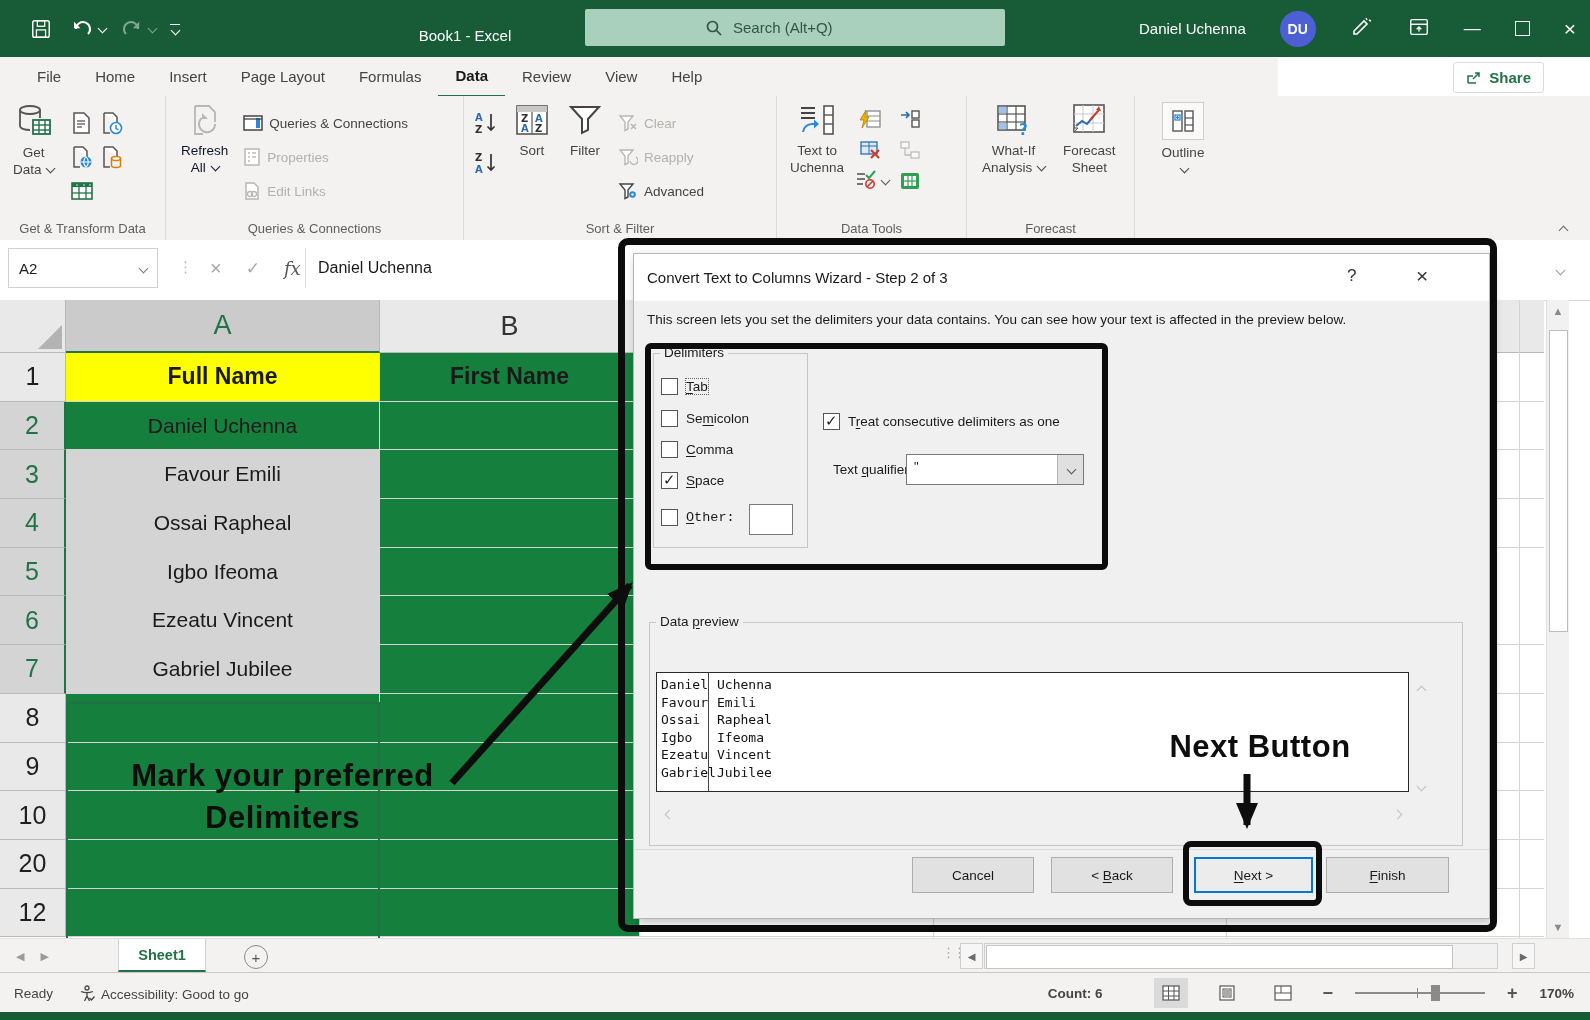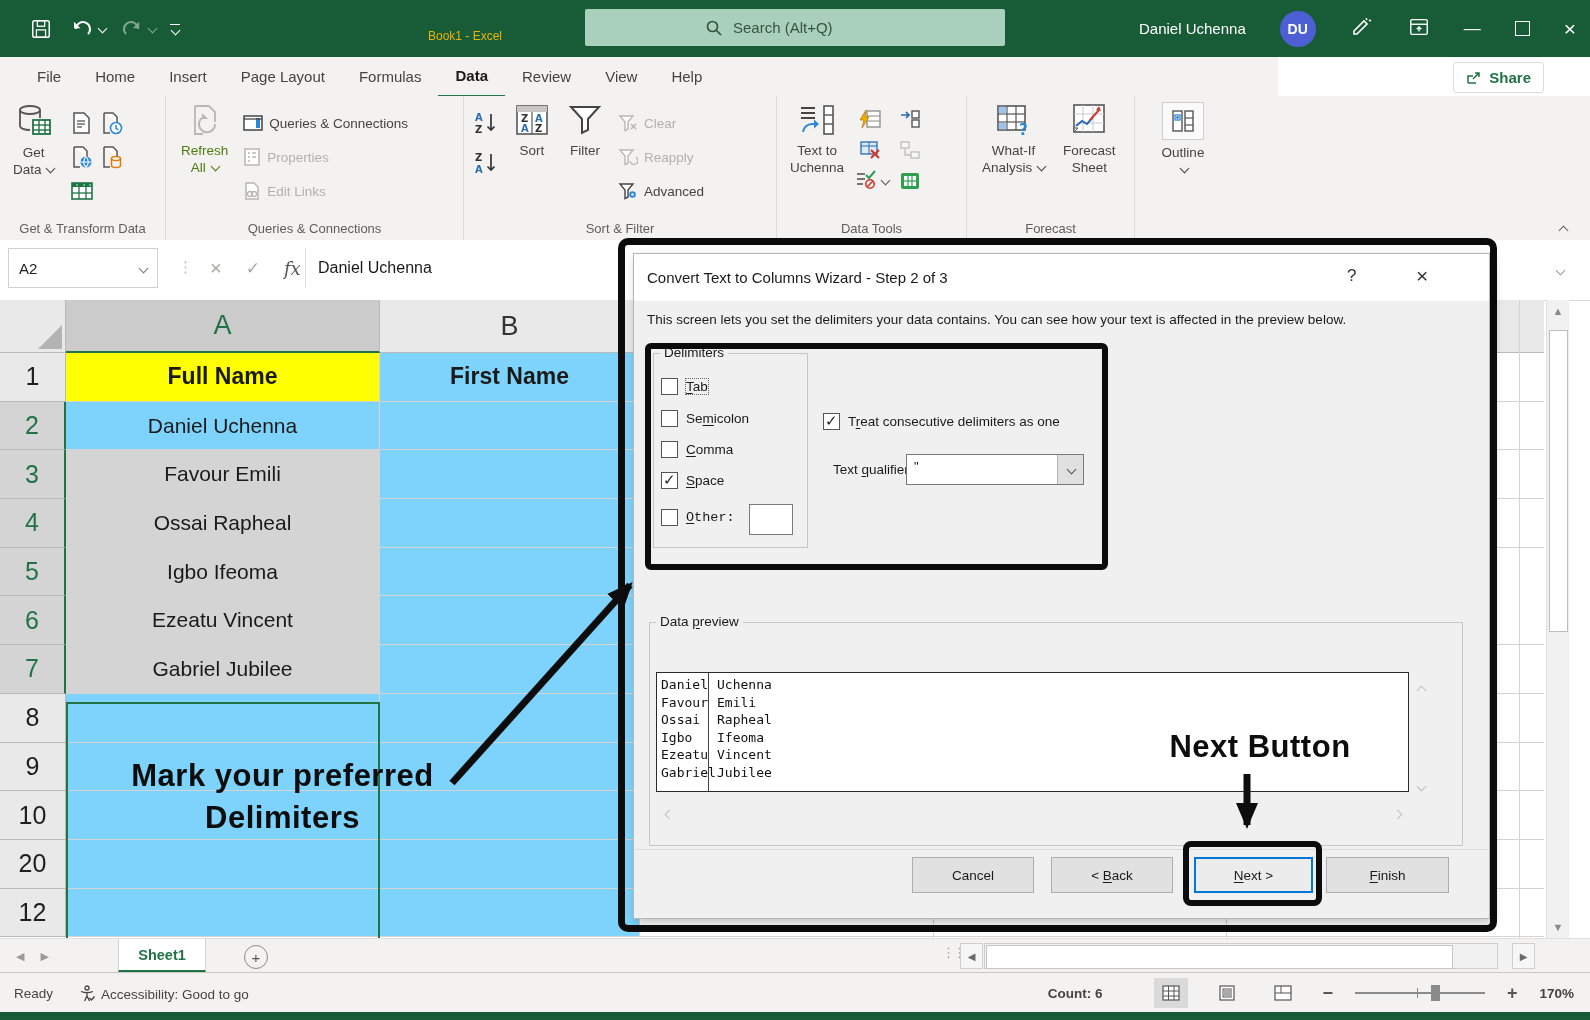--- a/index.html
+++ b/index.html
@@ -1,41 +1,41 @@
 <!DOCTYPE html>
 <html><head>
 <meta charset="utf-8">
 <style>
   html,body{margin:0;padding:0;background:#fff;font-family:"Liberation Sans",sans-serif;}
   .app{position:relative;width:1590px;height:1020px;overflow:hidden;background:#fff;}
   .abs{position:absolute;}
   
   .titlebar{left:0;top:0;width:1590px;height:57px;background:#185c37;color:#fff;}
   .qat{display:flex;align-items:center;gap:14px;position:absolute;left:26px;top:0;height:57px;}
-  .ttl{position:absolute;left:340px;top:0;width:250px;height:71px;display:flex;align-items:center;justify-content:center;font-size:12px;color:#eab308;}
+  .ttl{position:absolute;left:340px;top:0;width:250px;height:71px;display:flex;align-items:center;justify-content:center;font-size:15px;color:#ffffff;}
   .searchbox{position:absolute;left:585px;top:9px;width:420px;height:37px;background:#a9cfbd;border-radius:2px;display:flex;align-items:center;gap:10px;padding-left:120px;box-sizing:border-box;color:#33543f;font-size:15px;}
   .tb-right{position:absolute;right:14px;top:0;height:57px;display:flex;align-items:center;gap:34px;color:#e8f1ec;}
   .avatar{width:36px;height:36px;border-radius:50%;background:#4c5fd5;color:#fff;display:flex;align-items:center;justify-content:center;font-size:14px;font-weight:bold;}
   .winbtn{font-size:17px;color:#fff;}
   .maxbox{width:13px;height:13px;border:1.5px solid #fff;display:inline-block;}
   
   .tabrow{left:0;top:57px;width:1278px;height:39px;background:#f3f2f1;border-bottom:4px solid #be185d;}
   .tabs{display:flex;align-items:center;height:39px;padding-left:20px;gap:0;}
   .rtab{padding:0 17px;font-size:15px;color:#444;height:39px;display:flex;align-items:center;}
   .rtab.active{color:#1a1a1a;font-weight:bold;border-bottom:3px solid #217346;}
   .sharebtn{position:absolute;right:46px;top:62px;height:29px;padding:0 12px;border:1px solid #dcdcdc;background:#fff;border-radius:3px;display:flex;align-items:center;gap:7px;color:#217346;font-size:15px;font-weight:bold;}
   
   .ribbon{left:0;top:96px;width:1590px;height:144px;background:#f3f2f1;border-bottom:1px solid #d8d6d4;}
   .rgroups{display:flex;height:144px;}
   .rgroup{position:relative;height:144px;border-right:1px solid #dddbd9;box-sizing:border-box;}
   .rgroup-label{position:absolute;bottom:4px;left:0;right:0;text-align:center;font-size:13px;color:#605e5c;white-space:nowrap;}
   .rgc{display:flex;align-items:flex-start;height:116px;padding-top:4px;box-sizing:border-box;}
   .bigbtn{display:flex;flex-direction:column;align-items:center;justify-content:flex-start;height:108px;padding:2px 5px;}
   .bigbtn .blabel{font-size:13.5px;color:#444;text-align:center;line-height:17px;margin-top:4px;white-space:nowrap;}
-  .bigbtn.dis .blabel{color:#4d7c0f;}
+  .bigbtn.dis .blabel{color:#0f172a;}
   .smalltxtbtn{display:flex;align-items:center;gap:6px;height:34px;font-size:13.5px;color:#444;white-space:nowrap;}
   .smalltxtbtn.dis{color:#b3b1ae;}
   .chv{display:inline-block;width:6px;height:6px;border-right:1.4px solid currentColor;border-bottom:1.4px solid currentColor;transform:rotate(45deg);margin-left:2px;vertical-align:2px;}
   .chv.up{transform:rotate(-135deg);vertical-align:-2px;}
   .chv.left{transform:rotate(135deg);}
   .chv.right{transform:rotate(-45deg);}
   .iconbtn{width:30px;height:30px;display:flex;align-items:center;justify-content:center;}
   
   .fbar{left:0;top:240px;width:1590px;height:60px;background:#fff;border-bottom:1px solid #d8d8d8;}
   .namebox{position:absolute;left:8px;top:8px;width:150px;height:40px;border:1px solid #d2d0ce;background:#fff;display:flex;align-items:center;font-size:15px;color:#222;padding-left:10px;box-sizing:border-box;}
@@ -43,21 +43,21 @@
   .fval{position:absolute;left:318px;top:8px;height:40px;display:flex;align-items:center;font-size:16px;color:#1a1a1a;}
   .fsep{position:absolute;top:8px;height:40px;border-left:1px solid #e0dedc;}
   
   .sheet{left:0;top:300px;width:640px;height:638px;}
   .grid{display:grid;grid-template-columns:66px 314px 260px;grid-template-rows:53px repeat(12,48.7px);}
   .ch,.rh{background:#e9e9e9;border-right:1px solid #b9b9b9;border-bottom:1px solid #b9b9b9;display:flex;align-items:center;justify-content:center;box-sizing:border-box;}
   .ch{font-size:27px;color:#333;}
   .rh{font-size:25px;color:#1f1f1f;}
   .rh.sel{background:#d4d4d4;color:#217346;border-right:2px solid #217346;}
   .ch.sel{background:#cbcbcb;color:#217346;border-bottom:2px solid #217346;}
-  .cell{background:#7dd3fc;border-right:1px solid #d4d4d4;border-bottom:1px solid #d4d4d4;display:flex;align-items:center;justify-content:center;font-size:21px;color:#1a1a1a;box-sizing:border-box;}
+  .cell{background:#15803d;border-right:1px solid #d4d4d4;border-bottom:1px solid #d4d4d4;display:flex;align-items:center;justify-content:center;font-size:21px;color:#1a1a1a;box-sizing:border-box;}
   .cell.hdr{font-weight:bold;font-size:23px;}
   .cell.yellow{background:#ffff00;}
   .cell.selgray{background:#d4d4d4;}
   .selbox{left:66px;top:401.7px;width:314px;height:292.2px;border:2.5px solid #217346;box-sizing:border-box;pointer-events:none;}
   .fillhandle{left:375px;top:689px;width:9px;height:9px;background:#217346;border:1.5px solid #fff;}
   .cornertri{width:0;height:0;border-left:24px solid transparent;border-bottom:24px solid #b3b3b3;position:absolute;right:3px;bottom:3px;}
   
   .bgcols{left:640px;top:300px;width:904px;height:638px;background:#fff;}
   .bgcols .hstrip{position:absolute;left:0;top:0;width:100%;height:53px;background:#e9e9e9;border-bottom:1px solid #b9b9b9;box-sizing:border-box;}
   .bgcols .rows{position:absolute;left:0;top:53px;width:100%;height:585px;background:repeating-linear-gradient(to bottom,#fff 0 47.7px,#d4d4d4 47.7px 48.7px);}

